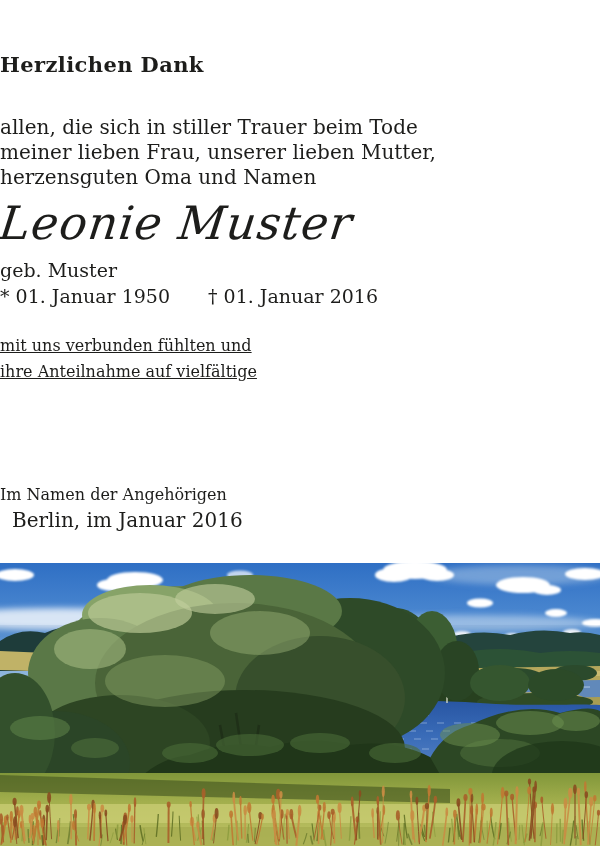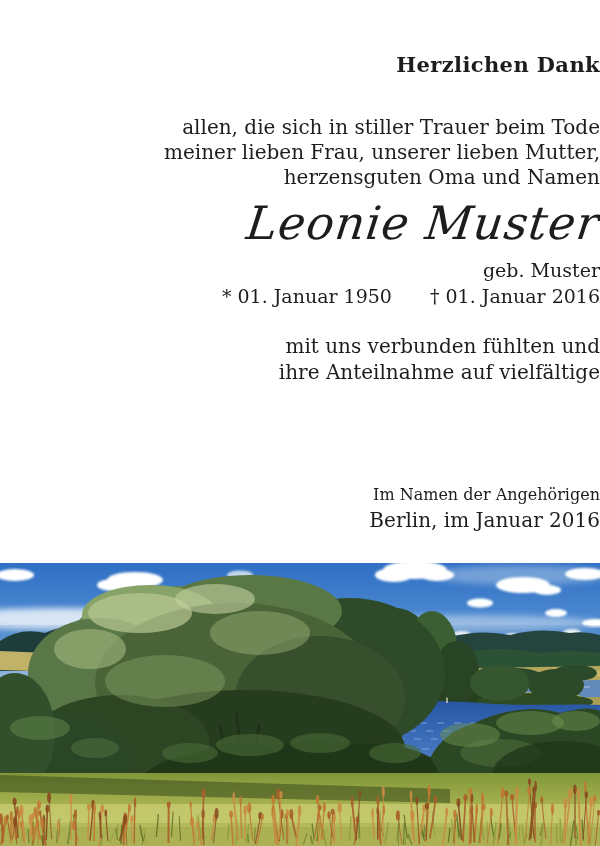--- a/index.html
+++ b/index.html
@@ -4,32 +4,32 @@
 <style>
   html,body{margin:0;padding:0;}
   body{
     width:600px;height:846px;
     background:#ffffff;
     font-family:"DejaVu Serif","Liberation Serif",serif;
     color:#1d1d1b;
     overflow:hidden;
   }
   .card{position:relative;width:600px;height:846px;background:#ffffff;}
-  .center{position:absolute;left:0;right:0;text-align:right;}
+  .center{position:absolute;left:0;right:0;text-align:left;}
   .title{top:52px;font-size:21px;font-weight:bold;letter-spacing:.4px;}
   .intro{top:115px;font-size:20px;line-height:25px;}
   .deceased-name{
     top:196px;font-size:46px;font-style:italic;font-weight:500;
     letter-spacing:1px;
   }
   .deceased-name .script{display:inline-block;transform:skewX(-7deg);}
   .maiden{top:259px;font-size:19px;}
   .dates{top:285px;font-size:19px;}
   .dates .birth{margin-right:38px;}
-  .bodytext{top:333px;font-size:20px;line-height:26px;}
+  .bodytext{top:333px;font-size:16px;line-height:26px;text-decoration:underline;}
   .onbehalf{top:461px;font-size:16px;margin-top:24px;}
   .family{top:459px;font-size:20px;font-weight:bold;letter-spacing:.3px;}
   .place{top:508px;font-size:20px;padding-left:12px;}
   .photo{
     position:absolute;left:0;top:563px;width:600px;height:283px;
   }
   .photo svg{display:block;}
 </style>
 </head>
 <body>

